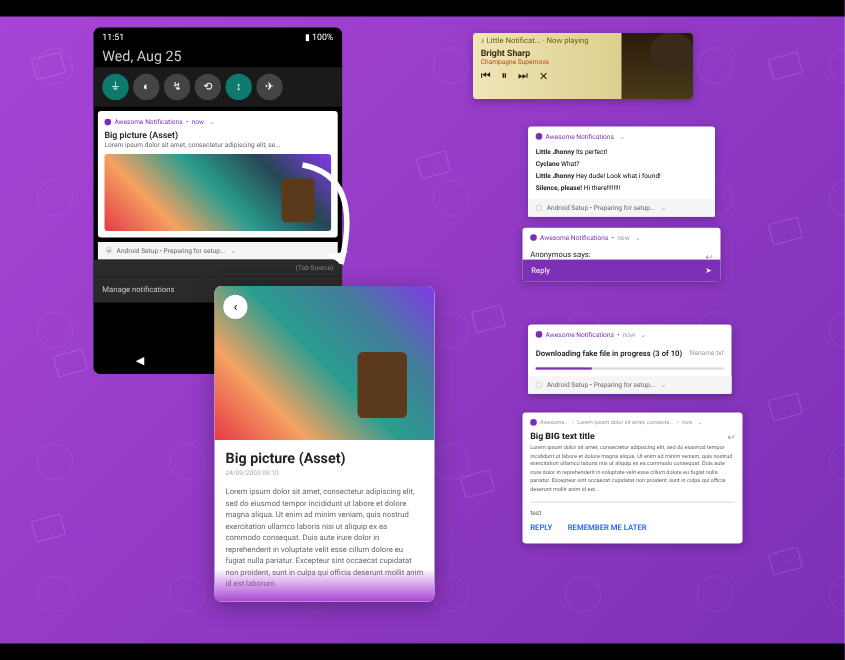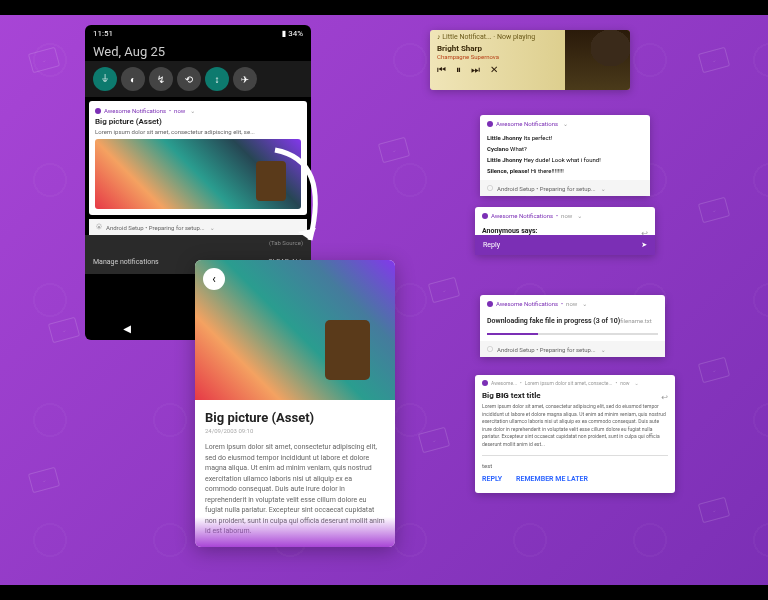--- a/index.html
+++ b/index.html
@@ -50,26 +50,26 @@
 .mtitle{font-size:7px;color:#6b5a1a;padding:3px 7px}
 .msong{font-weight:700;color:#3a2a0a;font-size:8px;padding:0 7px}
 .martist{color:#b8431a;font-size:6px;padding:0 7px}
 .mctrls{display:flex;gap:10px;padding:4px 7px;font-size:10px;color:#2a1a0a}
 
 .msgs{left:480px;top:115px;width:170px}
 .msgs .line{padding:2px 7px;font-size:6px}
 .msgs .u{font-weight:700;color:#222}
 
 .reply{left:475px;top:207px;width:180px}
-.rwho{font-weight:700;color:#222;font-size:7px;padding:3px 7px 0}
+.rwho{font-weight:400;color:#222;font-size:7px;padding:3px 7px 0}
 .rtxt{color:#444;font-size:7px;padding:0 7px 5px}
 .rinput{background:#7b2fb5;color:#fff;padding:6px 8px;font-size:7px;display:flex;justify-content:space-between;align-items:center}
 
 .dl{left:480px;top:295px;width:185px}
-.dltxt{padding:5px 7px;font-size:7px;font-weight:600;color:#222;display:flex;}
+.dltxt{padding:5px 7px;font-size:7px;font-weight:600;color:#222;display:flex;justify-content:space-between}
 .dlfn{color:#999;font-weight:400;font-size:6px}
 .dlbar{height:2px;background:#ddd;margin:3px 7px}
 .dlbar div{height:100%;width:30%;background:#7b2fb5}
 
 .big{left:475px;top:375px;width:200px;padding-bottom:6px}
 .bhead{padding:5px 7px;font-size:5px;color:#999;display:flex;gap:3px;align-items:center}
 .btitle{font-weight:700;font-size:8px;padding:0 7px;color:#222}
 .btext{font-size:5px;color:#666;padding:3px 7px;line-height:1.5}
 .bline{height:1px;background:#ddd;margin:4px 7px}
 .btest{font-size:6px;color:#666;padding:2px 7px}
@@ -91,21 +91,21 @@
 <div class="envelope" style="left:430px;top:280px"></div>
 <div class="envelope" style="left:700px;top:50px"></div>
 <div class="envelope" style="left:700px;top:200px"></div>
 <div class="envelope" style="left:700px;top:360px"></div>
 <div class="envelope" style="left:420px;top:430px"></div>
 <div class="envelope" style="left:700px;top:500px"></div>
 
 <div class="phone">
   <div class="pstatus">
     <span>11:51</span>
-    <span>▮ <span>34%</span></span>
+    <span>▮ <span>100%</span></span>
   </div>
   <div class="pdate">Wed, Aug 25</div>
   <div class="qrow">
     <div class="qbtn on">⏚</div>
     <div class="qbtn">◐</div>
     <div class="qbtn">↯</div>
     <div class="qbtn">⟲</div>
     <div class="qbtn on">↕</div>
     <div class="qbtn">✈</div>
   </div>

